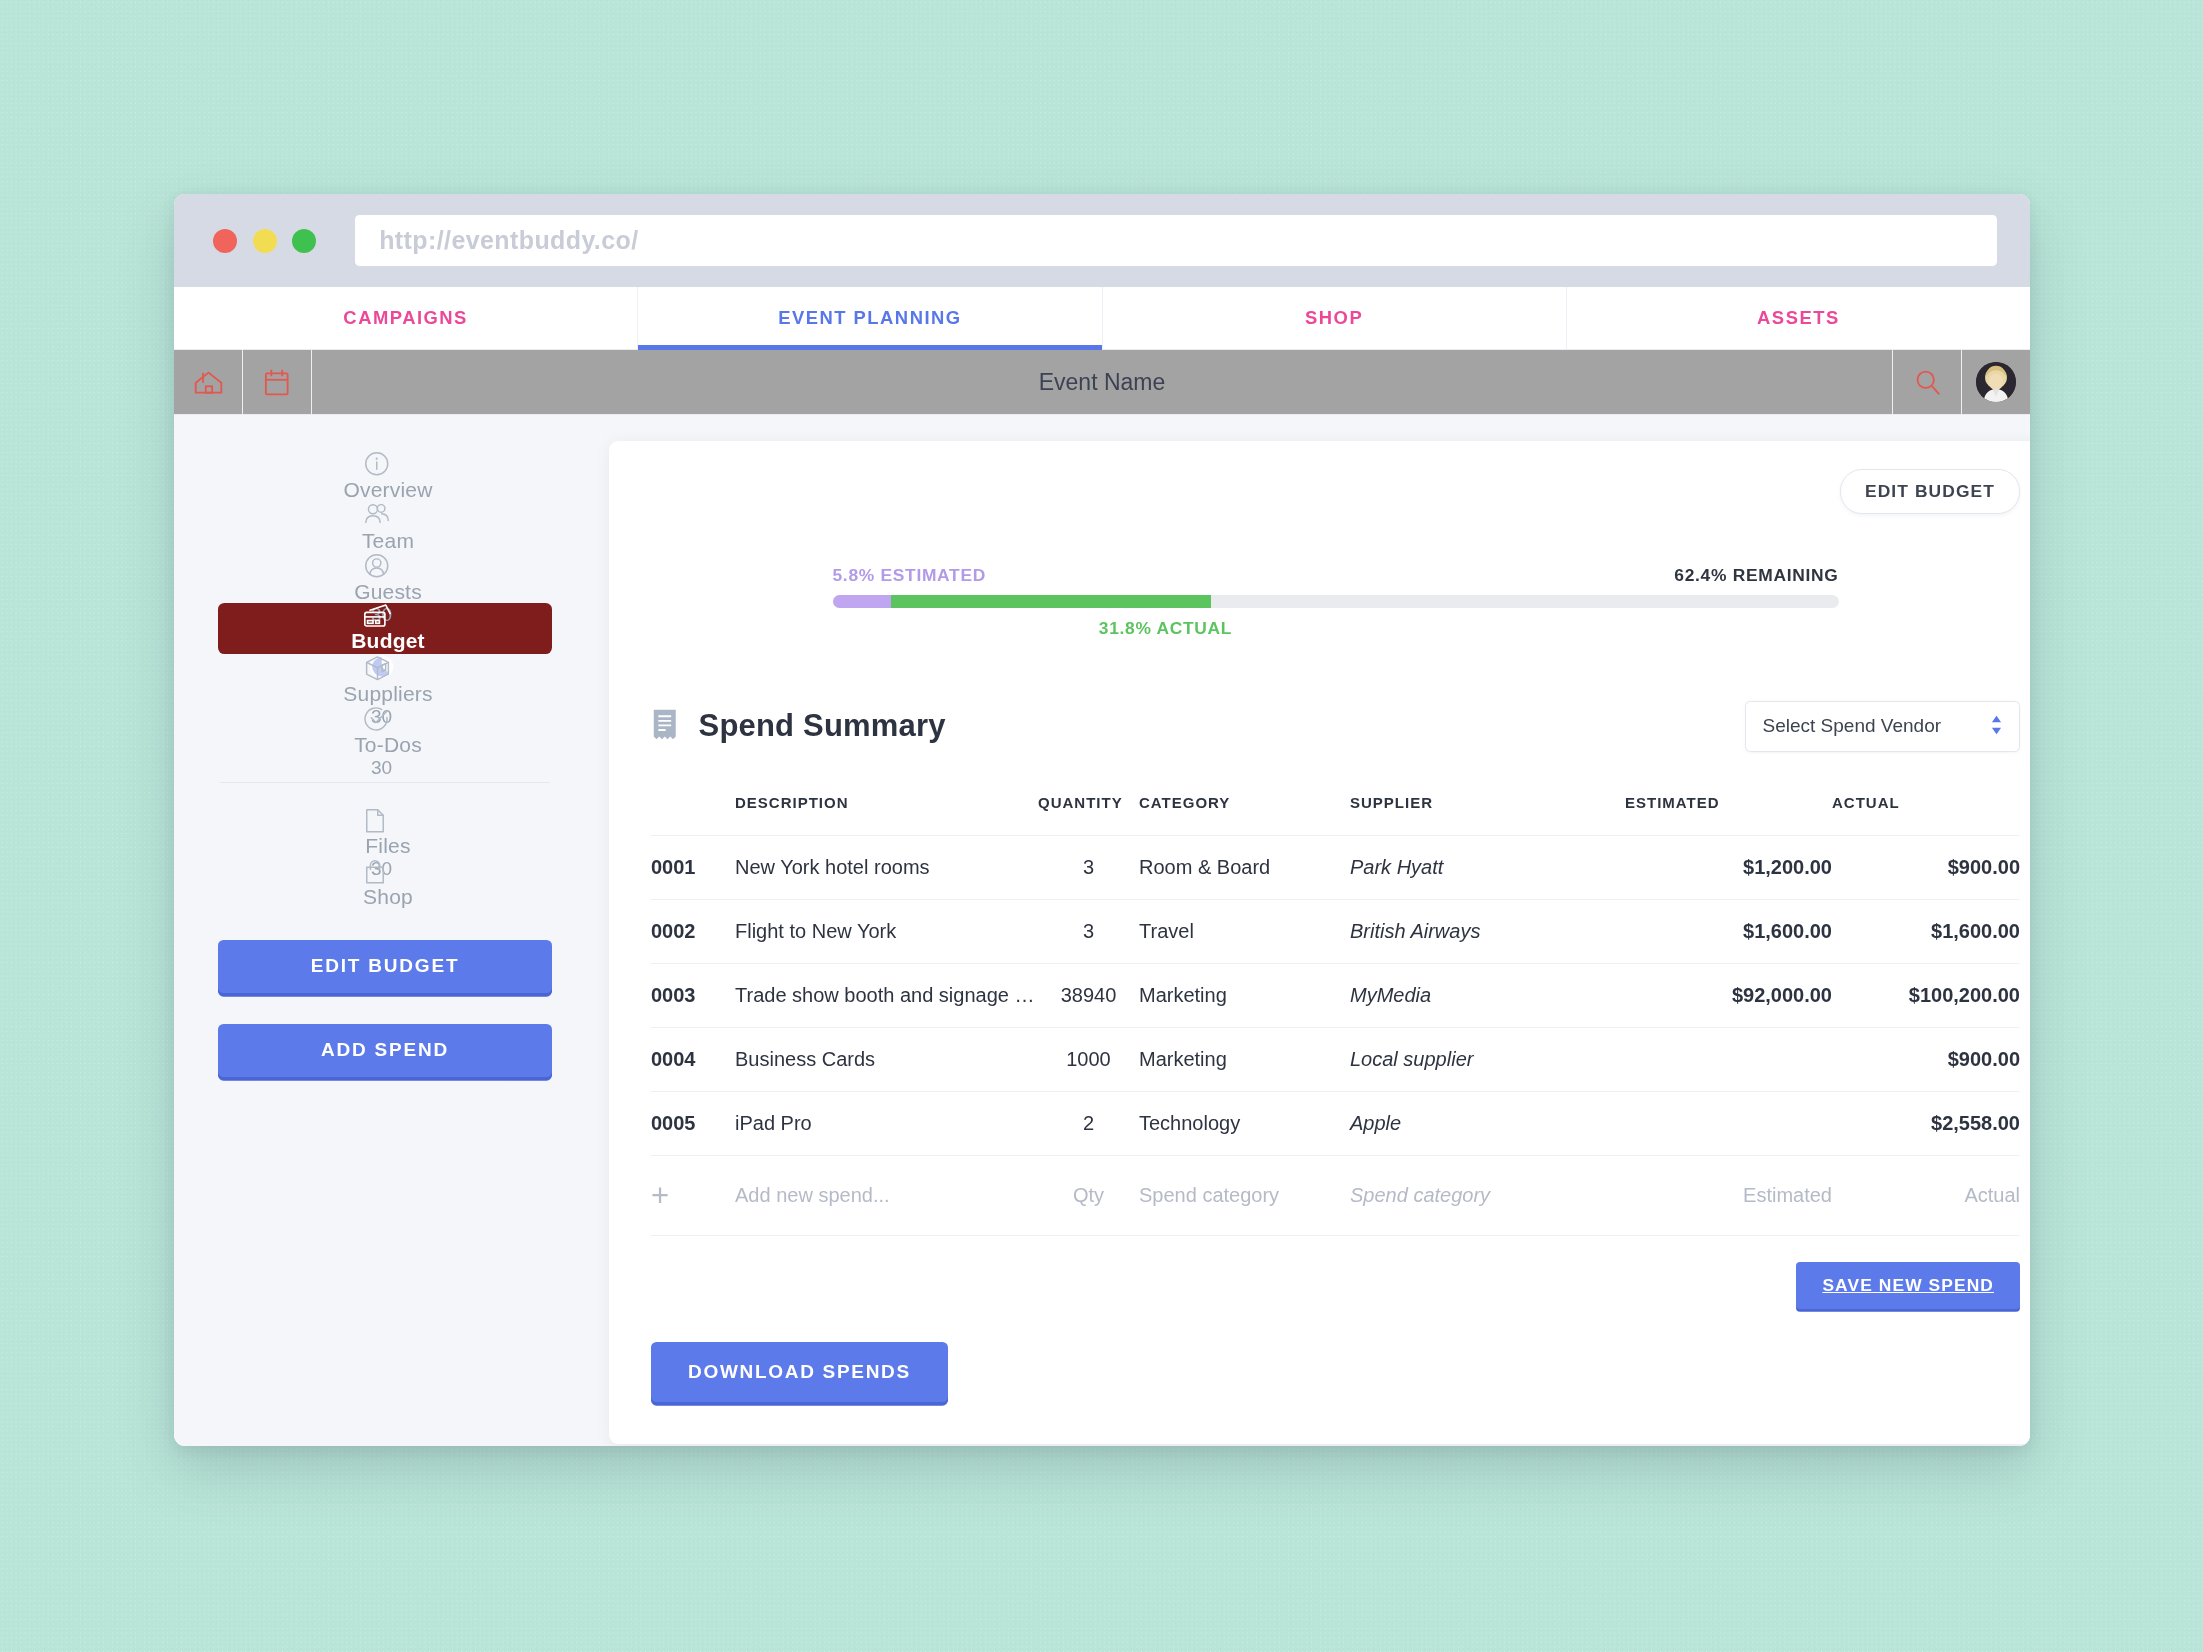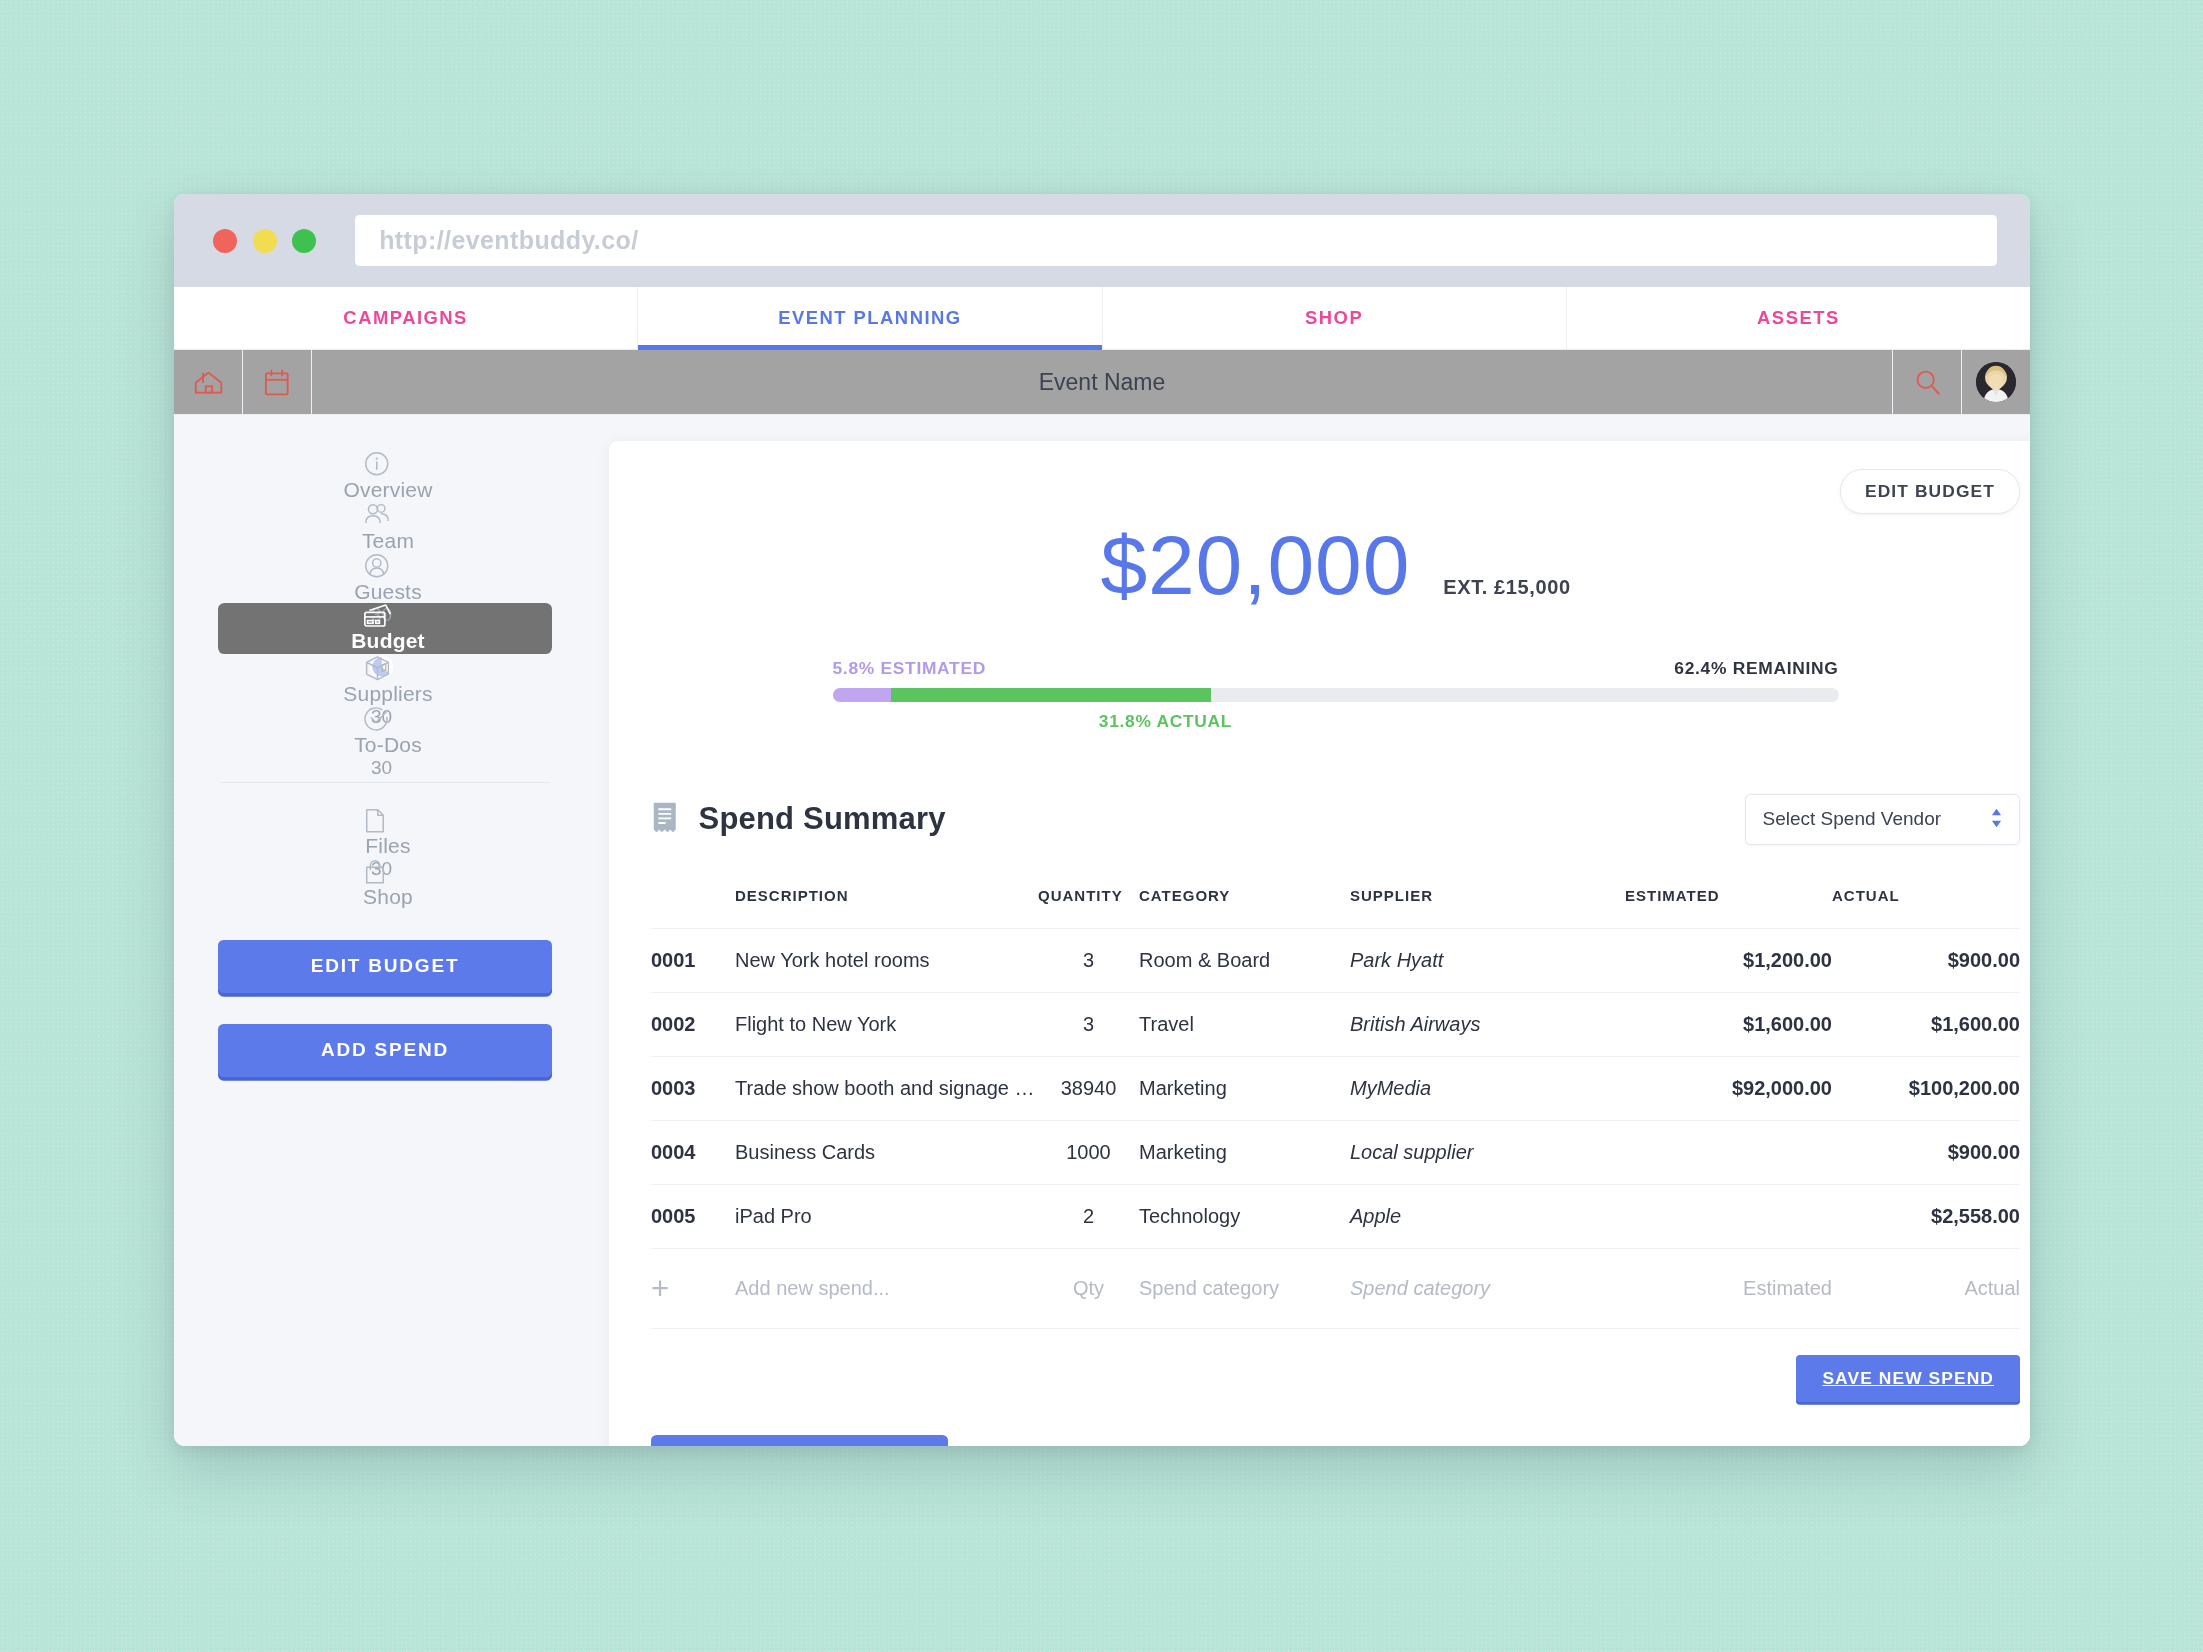--- a/index.html
+++ b/index.html
@@ -175,21 +175,21 @@
     flex: 1;
     font-size: 21px;
     color: #9aa3b0;
     margin-left: 13px;
     letter-spacing: 0.2px;
   }
   .nav-item .nav-count {
     font-size: 19px;
     color: #9aa3b0;
   }
-  .nav-item.active { background: #737373; }
+  .nav-item.active { background: #7f1d1d; }
   .nav-item.active .nav-label { color: #ffffff; font-weight: bold; }
 
   .nav-divider {
     height: 0.9px;
     background: #e4e8ee;
     margin: 26px 1.8px 24px 1.8px;
   }
 
   .side-btn {
     display: block;
@@ -575,24 +575,20 @@
       <button class="side-btn">ADD SPEND</button>
     </div>
 
     <div class="content">
       <div class="card">
 
         <div class="edit-pill-row">
           <button class="edit-pill">EDIT BUDGET</button>
         </div>
 
-        <div class="amount-row">
-          <div class="amount-big">$20,000</div>
-          <div class="amount-ext">EXT. £15,000</div>
-        </div>
 
         <div class="progress-wrap">
           <div class="progress-labels-top">
             <span class="lbl-estimated">5.8% ESTIMATED</span>
             <span class="lbl-remaining">62.4% REMAINING</span>
           </div>
           <div class="track">
             <div class="seg-est" id="seg-est" style="width: 5.8%; background: rgb(192, 166, 240);"></div>
             <div class="seg-act" id="seg-act" style="width: 31.8%; background: rgb(92, 196, 95);"></div>
           </div>

